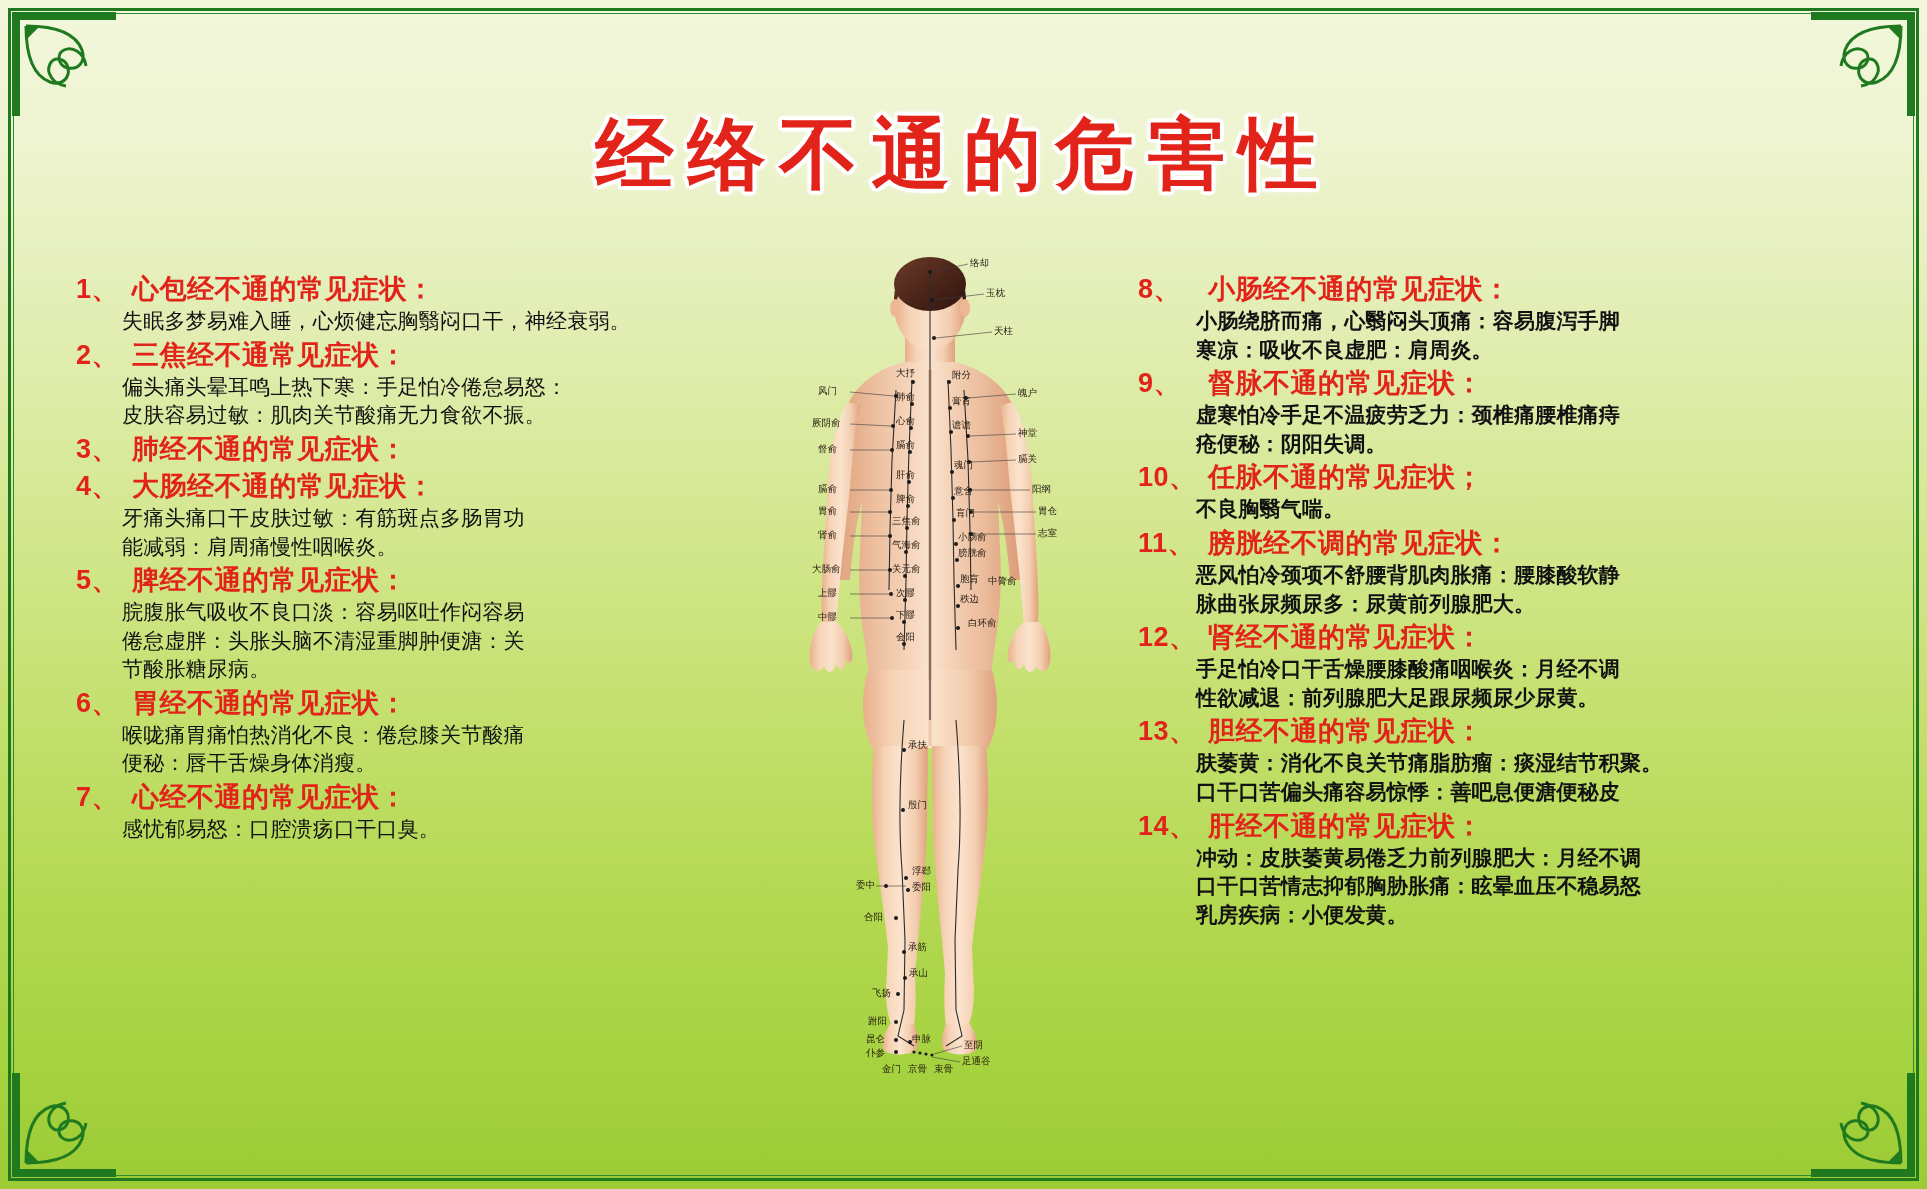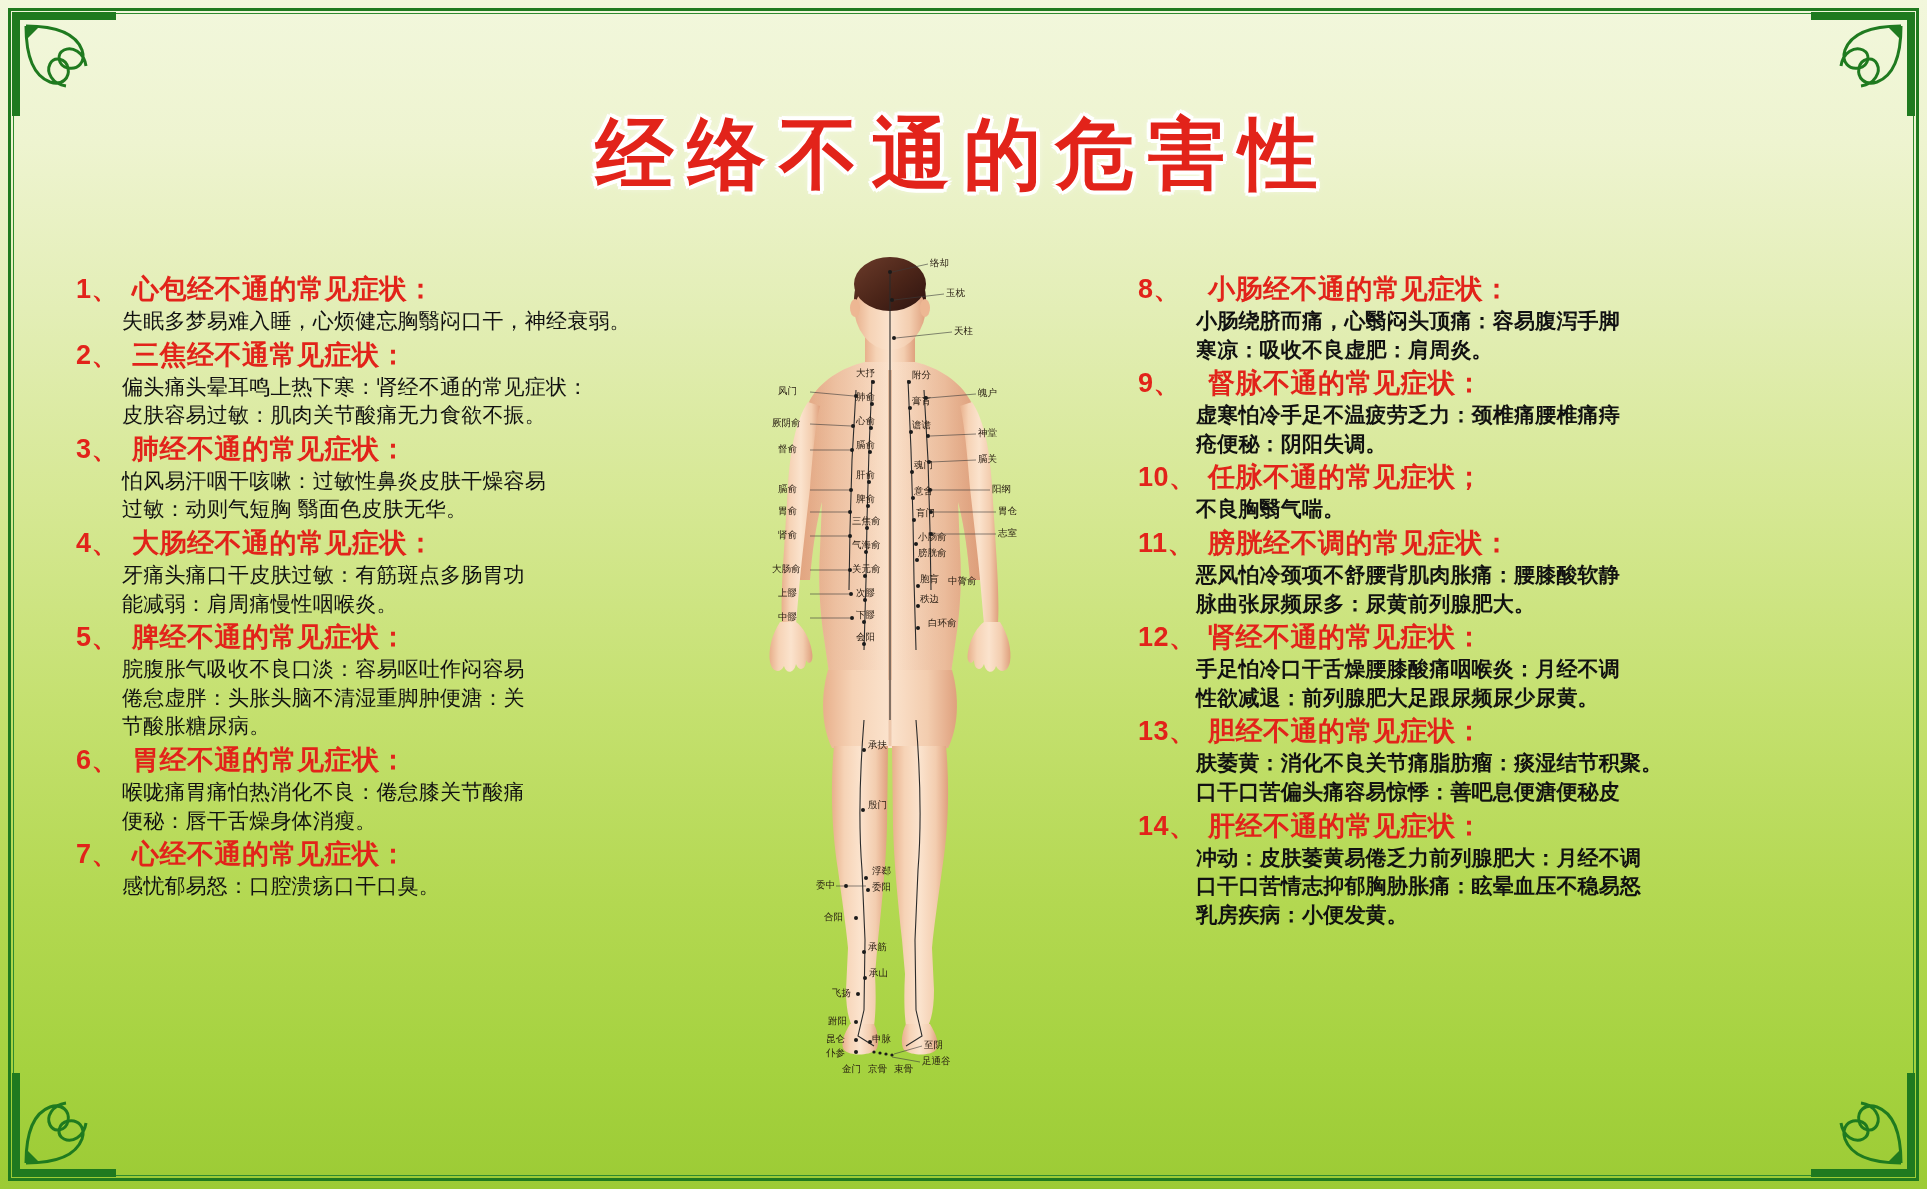--- a/index.html
+++ b/index.html
@@ -70,21 +70,21 @@
     line-height:1.36;
     letter-spacing:.2px;
     padding-left:46px;
     white-space:nowrap;
   }
   .col-right .entry-body{padding-left:58px;font-weight:bold;}
   .entry-body .ln{display:block;}
 
   
   #figure-wrap{
-    position:absolute;left:660px;top:250px;width:460px;height:830px;text-align:right;
+    position:absolute;left:700px;top:250px;width:460px;height:830px;text-align:right;
   }
   #figure-wrap svg{display:block;width:100%;height:100%;}
   .pt-label{
     font-family:"Liberation Serif","DejaVu Serif",serif;
     font-size:9.5px;fill:#24190f;
   }
   .lead{stroke:#3a3a3a;stroke-width:.6;fill:none;}
   .meridian{stroke:#2b2b2b;stroke-width:1.1;fill:none;}
   .acupoint{fill:#1a1a1a;}
 </style>
@@ -422,33 +422,29 @@
         <span class="ln">失眠多梦易难入睡，心烦健忘胸翳闷口干，神经衰弱。</span>
       </div>
     </div>
 
     <div class="entry">
       <div class="entry-head">
         <span class="entry-num">2、</span>
         <span>三焦经不通常见症状：</span>
       </div>
       <div class="entry-body">
-        <span class="ln">偏头痛头晕耳鸣上热下寒：肾经不通的常见症状：</span>
+        <span class="ln">偏头痛头晕耳鸣上热下寒：手足怕冷倦怠易怒：</span>
         <span class="ln">皮肤容易过敏：肌肉关节酸痛无力食欲不振。</span>
       </div>
     </div>
 
     <div class="entry">
       <div class="entry-head">
         <span class="entry-num">3、</span>
         <span>肺经不通的常见症状：</span>
-      </div>
-      <div class="entry-body">
-        <span class="ln">怕风易汗咽干咳嗽：过敏性鼻炎皮肤干燥容易</span>
-        <span class="ln">过敏：动则气短胸 翳面色皮肤无华。</span>
       </div>
     </div>
 
     <div class="entry">
       <div class="entry-head">
         <span class="entry-num">4、</span>
         <span>大肠经不通的常见症状：</span>
       </div>
       <div class="entry-body">
         <span class="ln">牙痛头痛口干皮肤过敏：有筋斑点多肠胃功</span>

